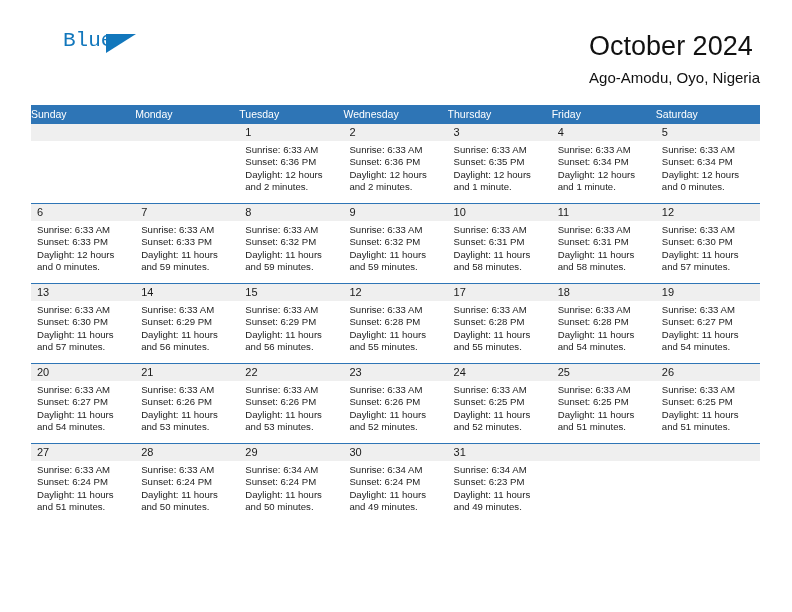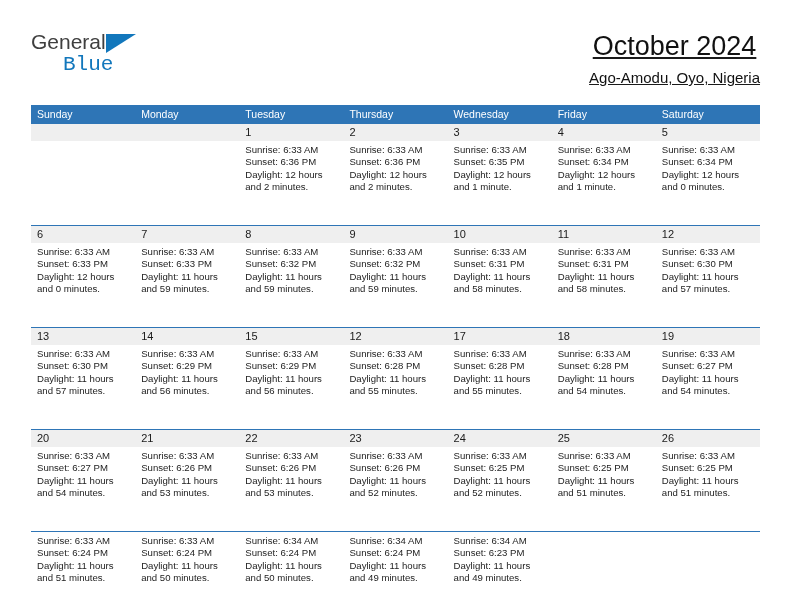--- a/index.html
+++ b/index.html
@@ -63,22 +63,21 @@
     font-size: 21px;
     color: #1277bc;
     line-height: 24px;
     font-family: Liberation Mono, monospace;
   }
 
   .title-block {
     position: absolute;
     right: 0;
     top: 0;
-    text-align: center;
-    text-decoration: underline;
+    text-align: left;
   }
   .cal-title {
     font-size: 27px;
     color: #111111;
     line-height: 32px;
     font-weight: normal;
     margin: 0;
     white-space: nowrap;
   }
   .cal-subtitle {
@@ -100,21 +99,20 @@
   .dow-row {
     display: flex;
     background: #2e75b6;
     height: 19px;
   }
   .dow {
     flex: 1 1 0;
     color: #ffffff;
     font-size: 10.5px;
     line-height: 19px;
-    padding-left: 6px;
     box-sizing: border-box;
     white-space: nowrap;
     overflow: hidden;
   }
 
   .week {
     position: relative;
     border-top: 1px solid #2e75b6;
   }
   .week:first-of-type {
@@ -122,21 +120,21 @@
   }
 
   .week-numbers {
     display: flex;
     background: #efefef;
     height: 17px;
   }
   .week-body {
     display: flex;
     background: #ffffff;
-    height: 84px;
+    height: 62px;
   }
 
   .daynum {
     flex: 1 1 0;
     font-size: 11px;
     line-height: 17px;
     padding-left: 6px;
     box-sizing: border-box;
     color: #1a1a1a;
   }
@@ -154,40 +152,39 @@
   }
 </style>
 </head>
 <body>
 
 <div class="page">
 
   <div class="masthead">
 
     <div class="logo">
-      <span class="logo-line1">General</span>
       <span class="logo-tri"></span>
       <span class="logo-line2">Blue</span>
     </div>
 
     <div class="title-block">
       <h1 class="cal-title">October 2024</h1>
       <p class="cal-subtitle">Ago-Amodu, Oyo, Nigeria</p>
     </div>
 
   </div>
 
   <div class="calendar">
 
     <div class="dow-row">
       <div class="dow">Sunday</div>
       <div class="dow">Monday</div>
       <div class="dow">Tuesday</div>
+      <div class="dow">Wednesday</div>
       <div class="dow">Thursday</div>
-      <div class="dow">Wednesday</div>
       <div class="dow">Friday</div>
       <div class="dow">Saturday</div>
     </div>
 
     <div id="weeks-container">
         <div class="week">
           <div class="week-numbers">
             <div class="daynum"></div>
             <div class="daynum"></div>
             <div class="daynum">1</div>
@@ -400,20 +397,29 @@
             </div>
             <div class="daycell">
               <div>Sunrise: 6:33 AM</div>
               <div>Sunset: 6:25 PM</div>
               <div>Daylight: 11 hours</div>
               <div>and 51 minutes.</div>
             </div>
           </div>
         </div>
         <div class="week">
+          <div class="week-numbers">
+            <div class="daynum">27</div>
+            <div class="daynum">28</div>
+            <div class="daynum">29</div>
+            <div class="daynum">30</div>
+            <div class="daynum">31</div>
+            <div class="daynum"></div>
+            <div class="daynum"></div>
+          </div>
           <div class="week-body">
             <div class="daycell">
               <div>Sunrise: 6:33 AM</div>
               <div>Sunset: 6:24 PM</div>
               <div>Daylight: 11 hours</div>
               <div>and 51 minutes.</div>
             </div>
             <div class="daycell">
               <div>Sunrise: 6:33 AM</div>
               <div>Sunset: 6:24 PM</div>

